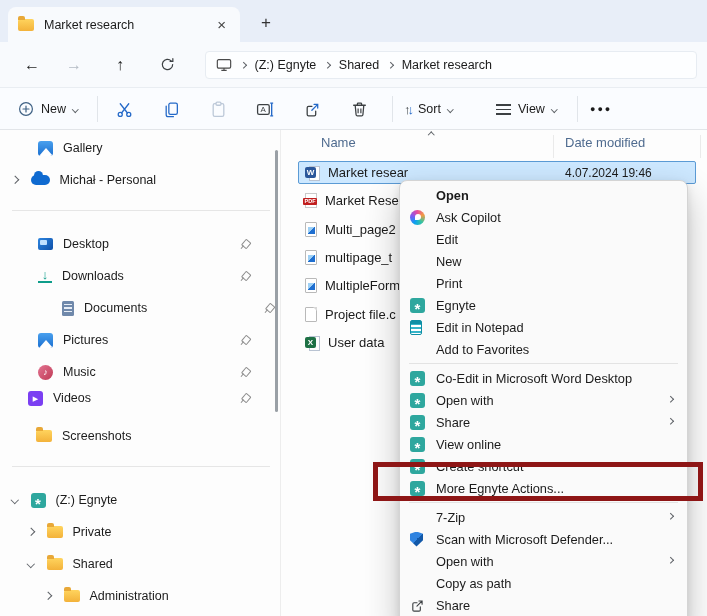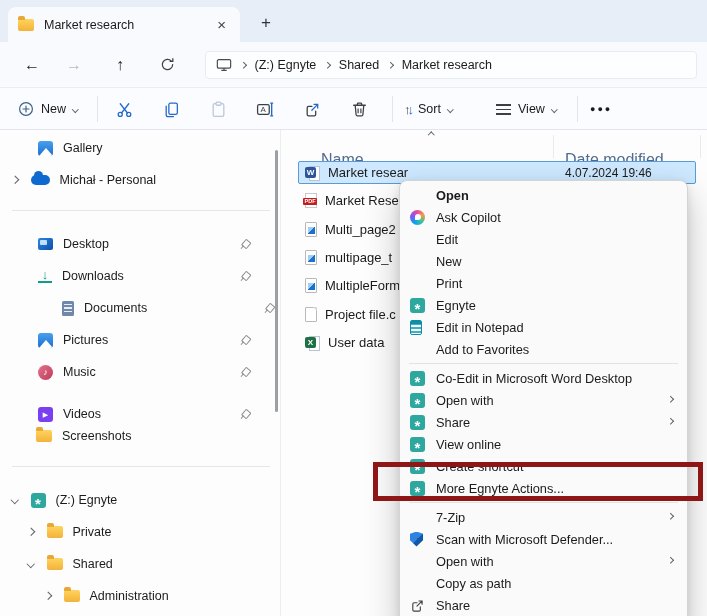--- a/index.html
+++ b/index.html
@@ -121,21 +121,21 @@
              border-radius:50% 50% 50% 0; }
   .notepad-ic { width:12px; height:15px; border:1px solid #0e8fa5; border-radius:2px; flex:none;
              background:linear-gradient(#0e8fa5 0 3px, rgba(0,0,0,0) 3px),
                         repeating-linear-gradient(#fff 0 2.5px, #35b4c9 2.5px 4px); }
   .shield-ic { width:13px; height:15px; flex:none;
              background:linear-gradient(135deg,#2f83e0 50%,#1258a8 50%);
              clip-path:polygon(50% 0, 100% 15%, 100% 58%, 50% 100%, 0 58%, 0 15%); }
 
   
   .main-header { position:absolute; left:281px; top:131px; width:426px; height:30px; background:#fdfdfd; }
-  .colname { position:absolute; font-size:16px; color:#4f6b8f; top:20px; }
+  .colname { position:absolute; font-size:13px; color:#4f6b8f; top:4px; }
   .hsep { position:absolute; top:4px; width:1px; height:23px; background:#eaeaea; }
   .filerow { position:absolute; display:flex; align-items:center; height:22px; }
   .filerow .fname { font-size:13px; margin-left:8px; white-space:nowrap; }
   .sel-row { position:absolute; left:298px; top:161px; width:398px; height:23px; background:#cde8ff;
              border:1px solid #5b9bd5; border-radius:2px; }
   .fdate { position:absolute; left:565px; top:166px; font-size:12px; color:#1b1b1b; white-space:nowrap; }
 
   
   .ctxmenu { position:absolute; left:399px; top:180px; width:289px; height:452px; background:#fafafa;
              border:1px solid #d4d4d4; border-radius:8px; padding:3px 0;
@@ -286,21 +286,21 @@
   <div class="srow" style="top:194px; padding-left:38px;">
     <span class="pictures-ic"></span>
     <span class="lbl">Pictures</span>
     <span class="pin"></span>
   </div>
   <div class="srow" style="top:226px; padding-left:38px;">
     <span class="music-ic">♪</span>
     <span class="lbl">Music</span>
     <span class="pin"></span>
   </div>
-  <div class="srow" style="top:268px; padding-left:38px;align-items:center;">
+  <div class="srow" style="top:252px; padding-left:28px;align-items:center;">
     <span class="video-ic">▶</span>
     <span class="lbl">Videos</span>
     <span class="pin"></span>
   </div>
   <div class="srow" style="top:290px; padding-left:36px;">
     <span class="folder-ic"></span>
     <span class="lbl">Screenshots</span>
   </div>
   <div class="sdiv" style="top:336px;"></div>
 

